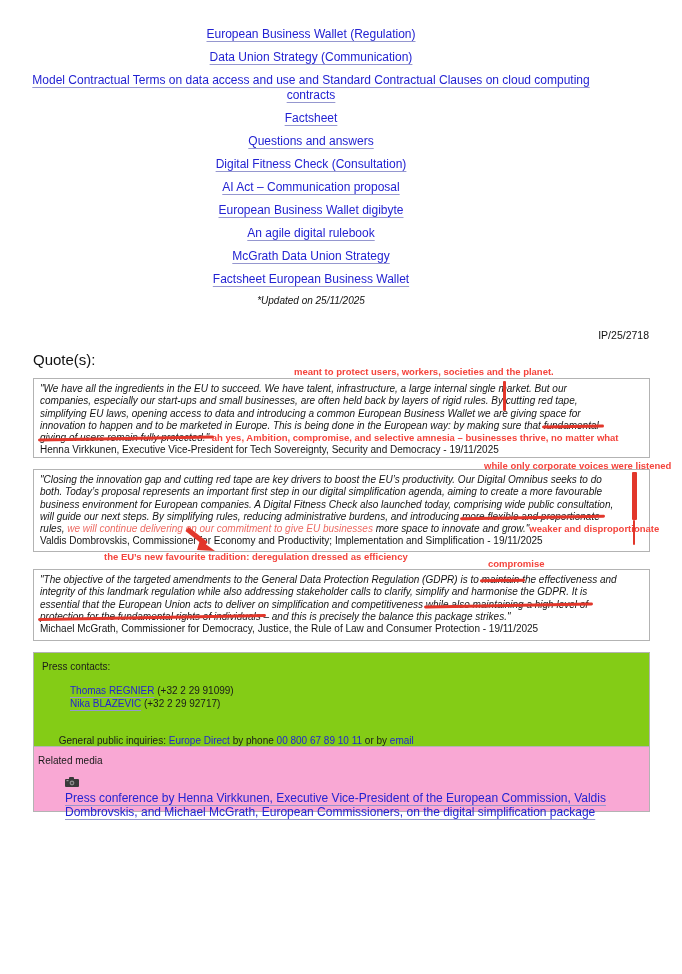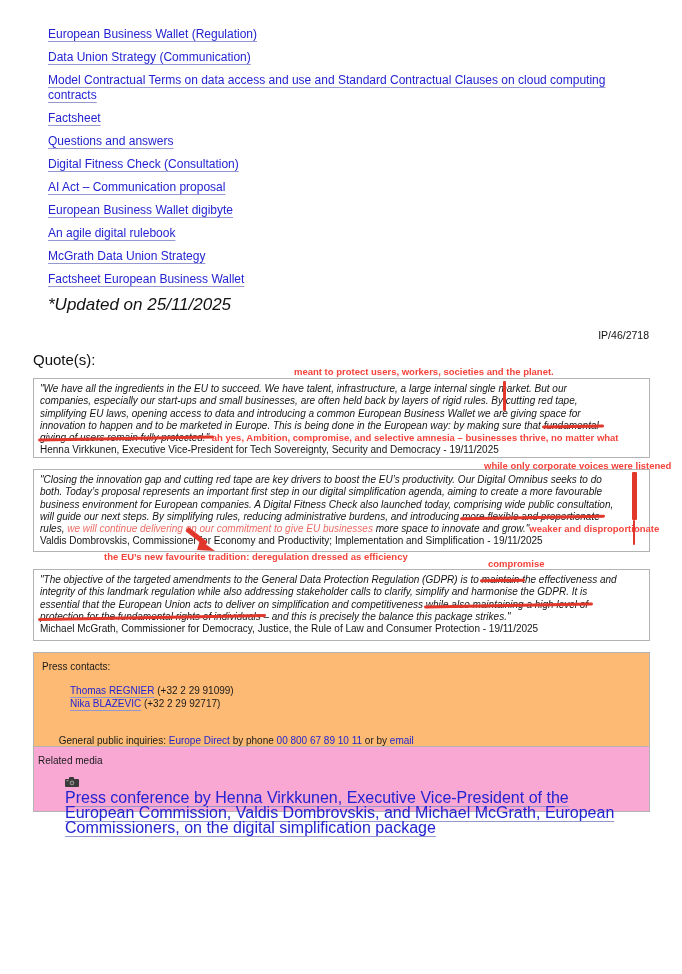--- a/index.html
+++ b/index.html
@@ -1,23 +1,23 @@
 <!DOCTYPE html>
 <html style="--link: #2323d2; --red: #f4443c; --strike: #e2372b; --softred: #ec6a62;"><head>
 <meta charset="utf-8">
 <style>
   html,body{margin:0;padding:0;background:#fff;}
   .page{position:relative;width:682px;height:974px;background:#fff;overflow:hidden;
         font-family:"Liberation Sans",sans-serif;color:#1a1a1a;}
   a{color:var(--link,#2323d2);text-decoration:underline;
     text-decoration-color:#9597cf;text-underline-offset:3px;cursor:pointer;}
   
-  .links-abs{position:absolute;top:27px;left:48px;width:566px;}
+  .links-abs{position:absolute;top:27px;left:28px;width:566px;text-align:center;}
   .link-row{margin-bottom:8px;line-height:15px;font-size:12px;}
-  .updated-note{font-style:italic;color:#111;font-size:17px;margin-top:4px;}
+  .updated-note{font-style:italic;color:#111;font-size:10px;margin-top:4px;}
   
   .reference{position:absolute;top:329px;right:33px;font-size:10.5px;color:#111;}
   .quotes-label{position:absolute;top:351px;left:33px;font-size:15px;color:#111;}
   
   .quote-box{position:absolute;left:33px;width:617px;border:1px solid #b3b3b3;
              padding:4px 6px;box-sizing:border-box;font-style:italic;
              font-size:10px;line-height:12.3px;color:#141414;background:#fff;}
   .qb1{top:378px;height:80px;}
   .qb2{top:469px;height:83px;}
   .qb3{top:569px;height:72px;}
@@ -28,30 +28,30 @@
                  background:var(--strike,#e2372b);transform:rotate(-1deg);border-radius:2px;}
   .rtext{color:var(--softred,#ec6a62);}
   .hand{font-style:normal;font-weight:bold;color:var(--red,#f4443c);font-size:9.5px;}
   .annotation{position:absolute;font-weight:bold;color:var(--red,#f4443c);
               font-size:9.5px;white-space:pre;line-height:11px;}
   .redbar{position:absolute;background:var(--strike,#e2372b);border-radius:1px;}
   .arrow-wrap{position:absolute;left:183px;top:527px;width:40px;height:32px;}
   
   .press-box{position:absolute;left:33px;top:652px;width:617px;height:101px;
              border:1px solid #b3b3b3;padding:7px 8px;box-sizing:border-box;
-             font-size:10px;line-height:13px;color:#1a1a1a;background:#fdba74;}
+             font-size:10px;line-height:13px;color:#1a1a1a;background:#84cc16;}
   .contacts{margin:11px 0 0 28px;}
   .inquiries{margin-top:11px;}
   
   .related-box{position:absolute;left:33px;top:746px;width:617px;height:66px;
                border:1px solid #b3b3b3;padding:7px 4px;box-sizing:border-box;
                font-size:10px;line-height:13px;color:#1a1a1a;background:#f9a8d4;}
   .media-item{margin:10px 0 0 27px;width:555px;}
   .cam{display:block;margin-bottom:1px;}
-  .media-link{font-size:16px;line-height:14px;}
+  .media-link{font-size:12px;line-height:14px;}
 </style>
 </head>
 <body>
 
 <div class="page">
 
   <div class="links-abs">
     <div>
         <div class="link-row"><a>European Business Wallet (Regulation)</a></div>
         <div class="link-row"><a>Data Union Strategy (Communication)</a></div>
@@ -61,21 +61,21 @@
         <div class="link-row"><a>Digital Fitness Check (Consultation)</a></div>
         <div class="link-row"><a>AI Act – Communication proposal</a></div>
         <div class="link-row"><a>European Business Wallet digibyte</a></div>
         <div class="link-row"><a>An agile digital rulebook</a></div>
         <div class="link-row"><a>McGrath Data Union Strategy</a></div>
         <div class="link-row"><a>Factsheet European Business Wallet</a></div>
       </div>
     <div class="updated-note">*Updated on 25/11/2025</div>
   </div>
 
-  <div class="reference">IP/46/2718</div>
+  <div class="reference">IP/25/2718</div>
 
   <div class="quotes-label">Quote(s):</div>
 
   <div class="quote-box qb1">
     <div>
         <div class="q-line"><span>"We have all the ingredients in the EU to succeed. We have talent, infrastructure, a large internal single market. But our</span></div>
         <div class="q-line"><span>companies, especially our start-ups and small businesses, are often held back by layers of rigid rules. By cutting red tape,</span></div>
         <div class="q-line"><span>simplifying EU laws, opening access to data and introducing a common European Business Wallet we are giving space for</span></div>
         <div class="q-line"><span>innovation to happen and to be marketed in Europe. This is being done in the European way: by making sure that </span><span class="strike">fundamental</span></div>
         <div class="q-line"><span class="strike">giving of users remain fully protected."</span><span class="hand"> ah yes, Ambition, compromise, and selective amnesia – businesses thrive, no matter what</span></div>

